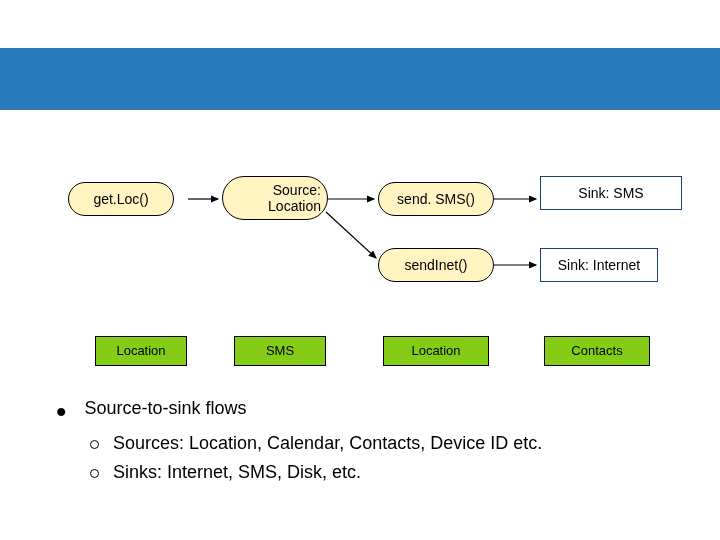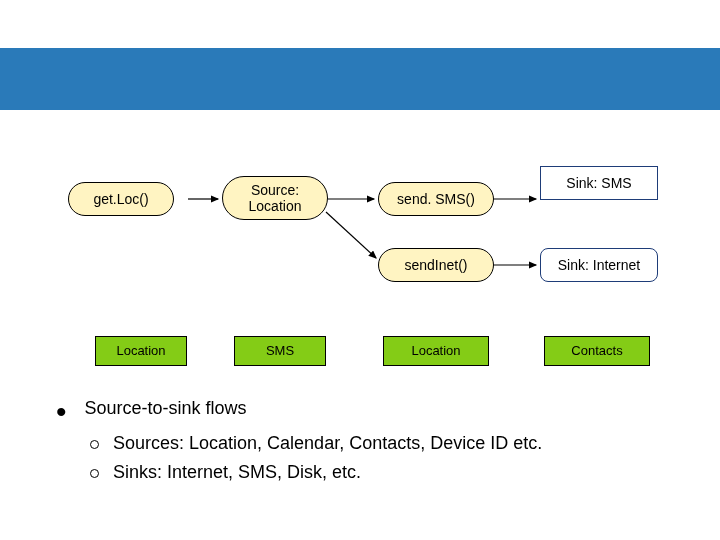--- a/index.html
+++ b/index.html
@@ -25,26 +25,26 @@
   .circ { display: inline-block; width: 9px; height: 9px; border: 1.4px solid #000; border-radius: 50%; margin-right: 14px; flex-shrink: 0; margin-top: 5px; }
 </style>
 </head>
 <body>
 
 <div class="slide">
 
   <div class="title-band"></div>
 
   <div class="node pill" style="left:68px;  top:182px; width:106px;">get.Loc()</div>
-  <div class="node pill multiline" style="left:222px; top:176px; width:106px;">Source: Location</div>
+  <div class="node pill multiline" style="left:222px; top:176px; width:106px;text-align:right;">Source: Location</div>
   <div class="node pill" style="left:378px; top:182px; width:116px;">send. SMS()</div>
-  <div class="node rect-b" style="left:540px; top:166px; width:118px;">Sink: SMS</div>
+  <div class="node rect-b" style="left:540px; top:176px; width:142px;">Sink: SMS</div>
 
   <div class="node pill" style="left:378px; top:248px; width:116px;">sendInet()</div>
-  <div class="node rect-b" style="left:540px; top:248px; width:118px;border-radius:8px;">Sink: Internet</div>
+  <div class="node rect-b" style="left:540px; top:248px; width:118px;">Sink: Internet</div>
 
   <div class="node rect-p" style="left:95px;  top:336px; width:92px;">Location</div>
   <div class="node rect-p" style="left:234px; top:336px; width:92px;">SMS</div>
   <div class="node rect-p" style="left:383px; top:336px; width:106px;">Location</div>
   <div class="node rect-p" style="left:544px; top:336px; width:106px;">Contacts</div>
 
   <svg class="arrow" style="left:0; top:0; width:720px; height:400px;">
     <defs>
       <marker id="ah" markerWidth="8" markerHeight="8" refX="6" refY="3" orient="auto">
         <path d="M0,0 L7,3 L0,6 Z" fill="#000"></path>

